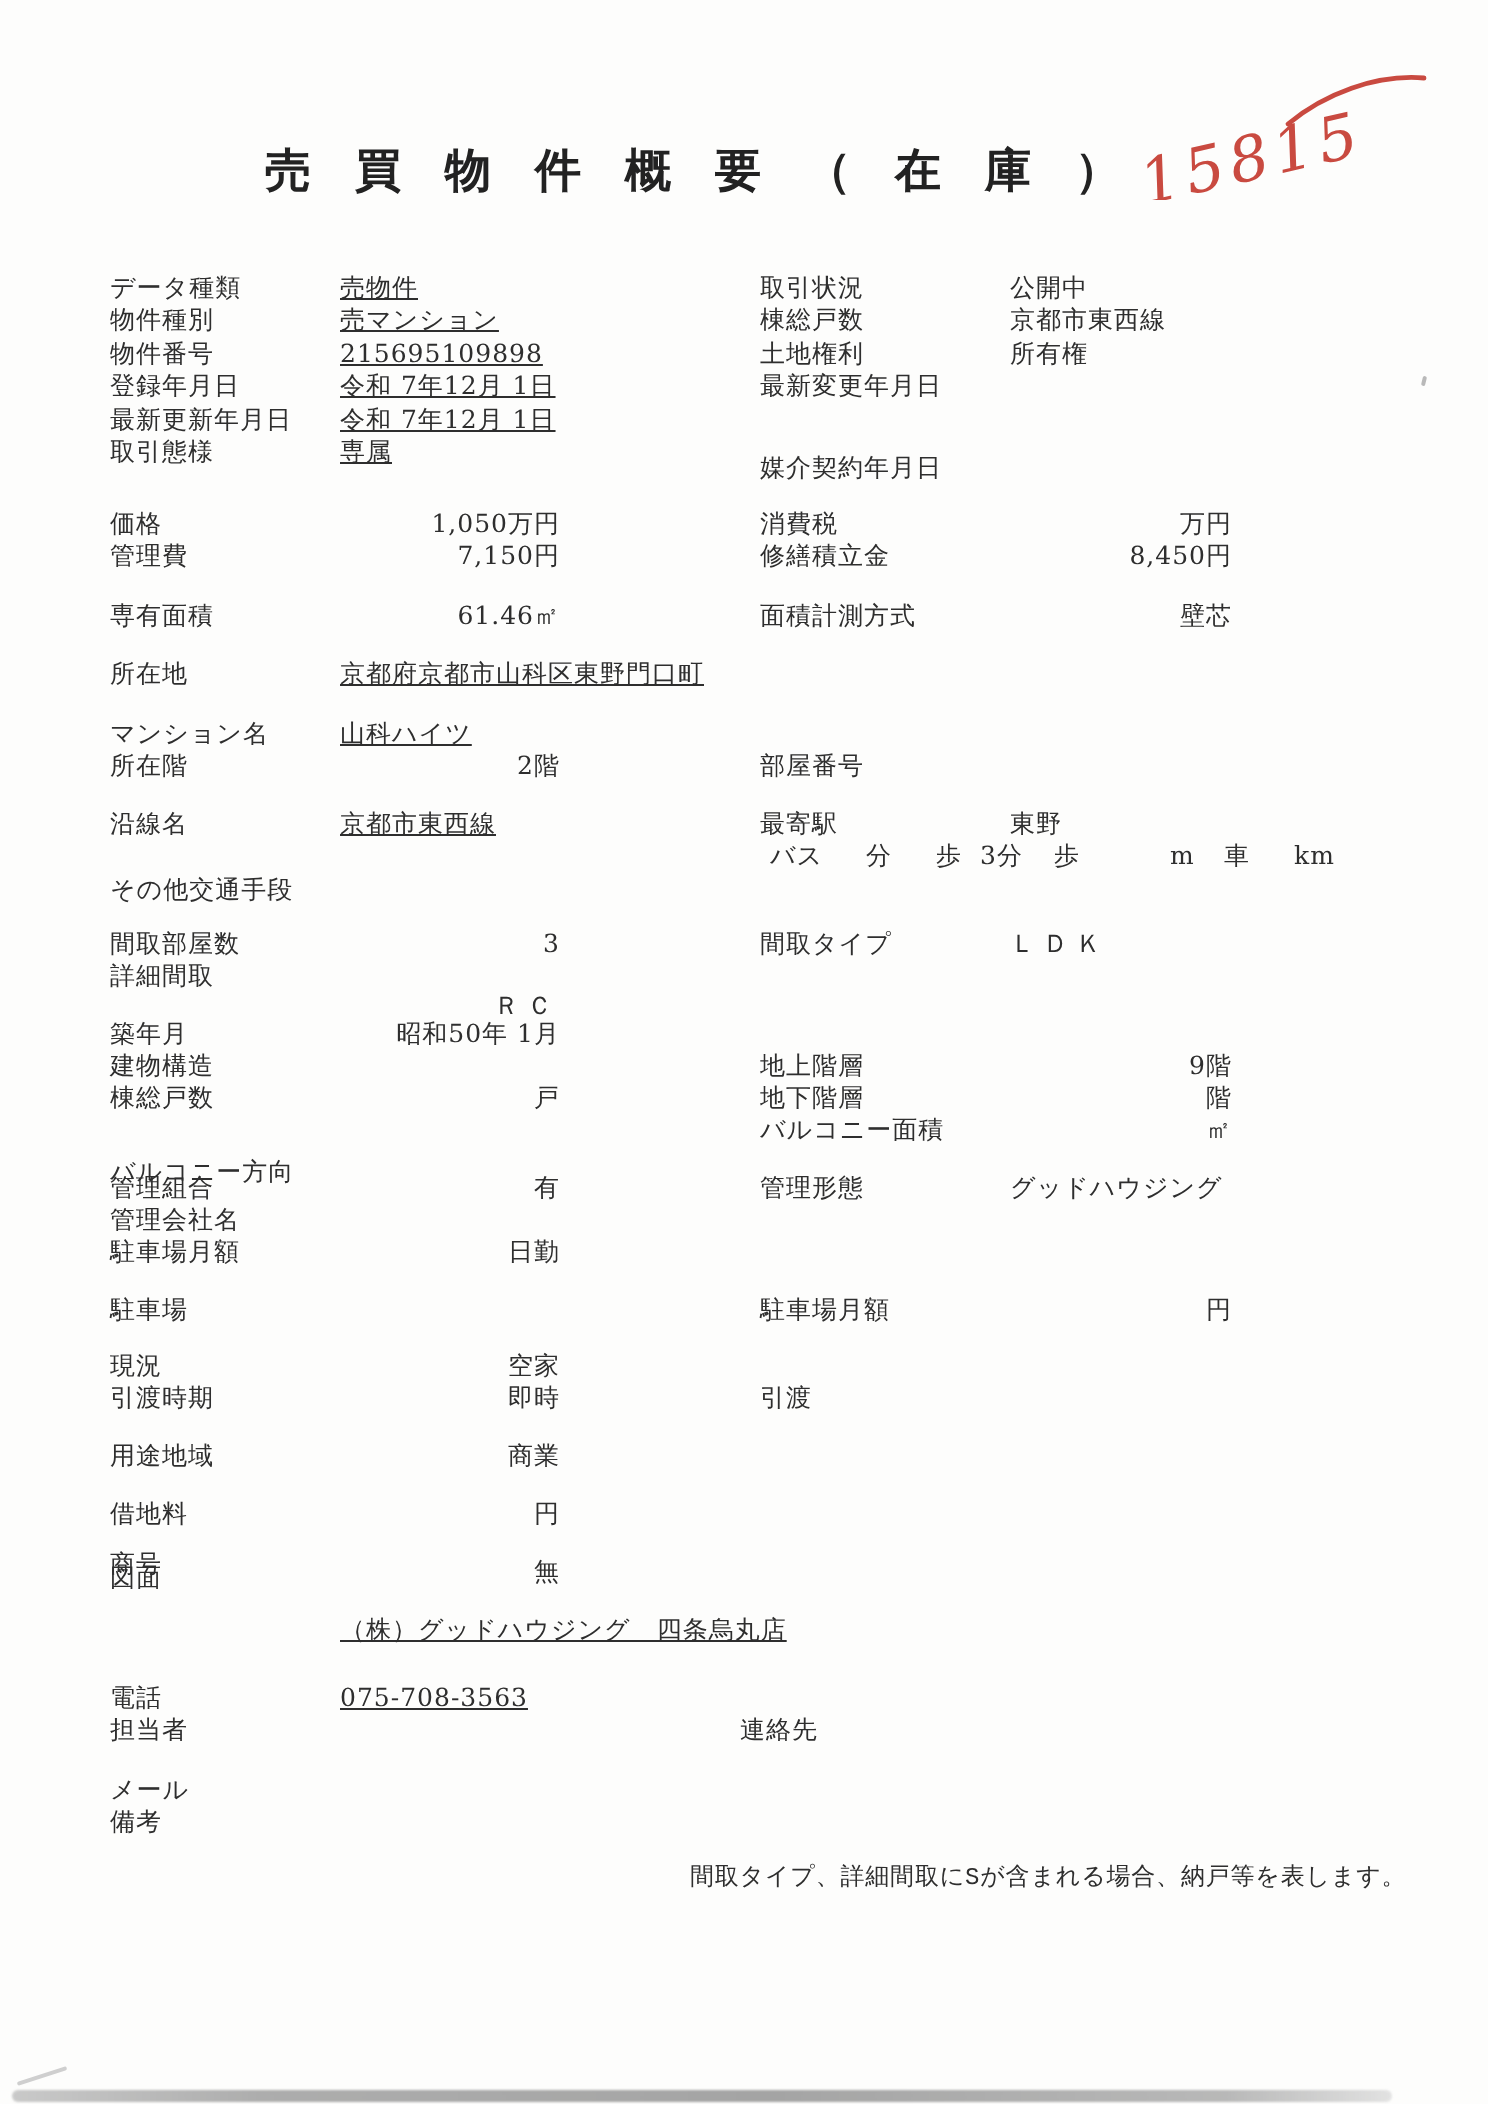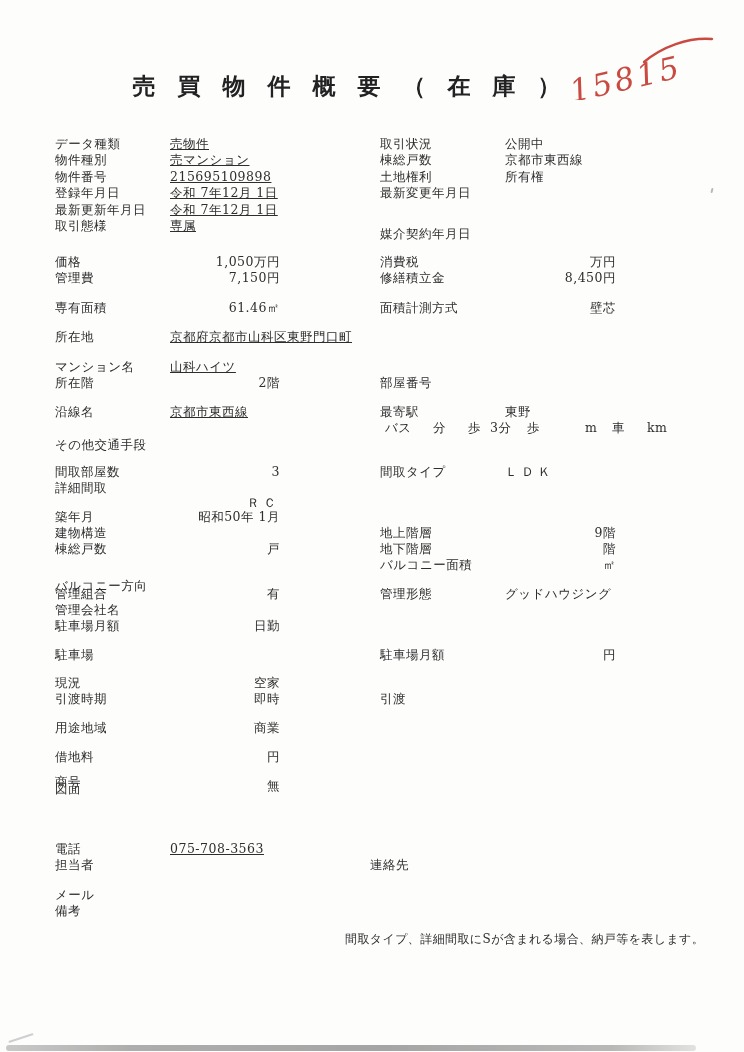--- a/index.html
+++ b/index.html
@@ -18,21 +18,21 @@
   .V{left:170px;text-decoration:underline;}                               
   .L2{left:380px;}                              
   .V2{left:505px;}                              
   .N1{right:464px;text-align:right;}            
   .N2{right:128px;text-align:center;}            
   .title{
     left:0;width:700px;text-align:center;
     font-size:23px;font-weight:600;letter-spacing:7px;color:#222;
   }
   .wide{letter-spacing:4px;}
-  .footer-note{left:345px;font-size:12px;letter-spacing:0.4px;}
+  .footer-note{left:345px;font-size:12px;letter-spacing:0.4px;font-family:Liberation Mono, monospace;}
   
   .handnum{position:absolute;left:562px;top:28px;width:170px;height:72px;}
   
   .scratch{
     position:absolute;left:8px;top:1037px;width:26px;height:2px;
     background:#cfcfcf;transform:rotate(-18deg);border-radius:2px;
   }
   .speck{
     position:absolute;left:711px;top:188px;width:2px;height:5px;
     background:#b9b9b9;transform:rotate(14deg);border-radius:1px;
@@ -172,20 +172,21 @@
   <span class="t L" style="top:720px">用途地域</span>
   <span class="t N1" style="top:720px">商業</span>
 
   <span class="t L" style="top:749px">借地料</span>
   <span class="t N1" style="top:749px">円</span>
 
   <span class="t L" style="top:781px">図面</span>
   <span class="t N1" style="top:778px">無</span>
 
   <span class="t L" style="top:774px">商号</span>
+  <span class="t V" style="top:807px">（株）グッドハウジング　四条烏丸店</span>
 
   <span class="t L" style="top:841px">電話</span>
   <span class="t V" style="top:841px">075-708-3563</span>
 
   <span class="t L" style="top:857px">担当者</span>
   <span class="t" style="top:857px;left:370px">連絡先</span>
 
   <span class="t L" style="top:887px">メール</span>
   <span class="t L" style="top:903px">備考</span>
 

